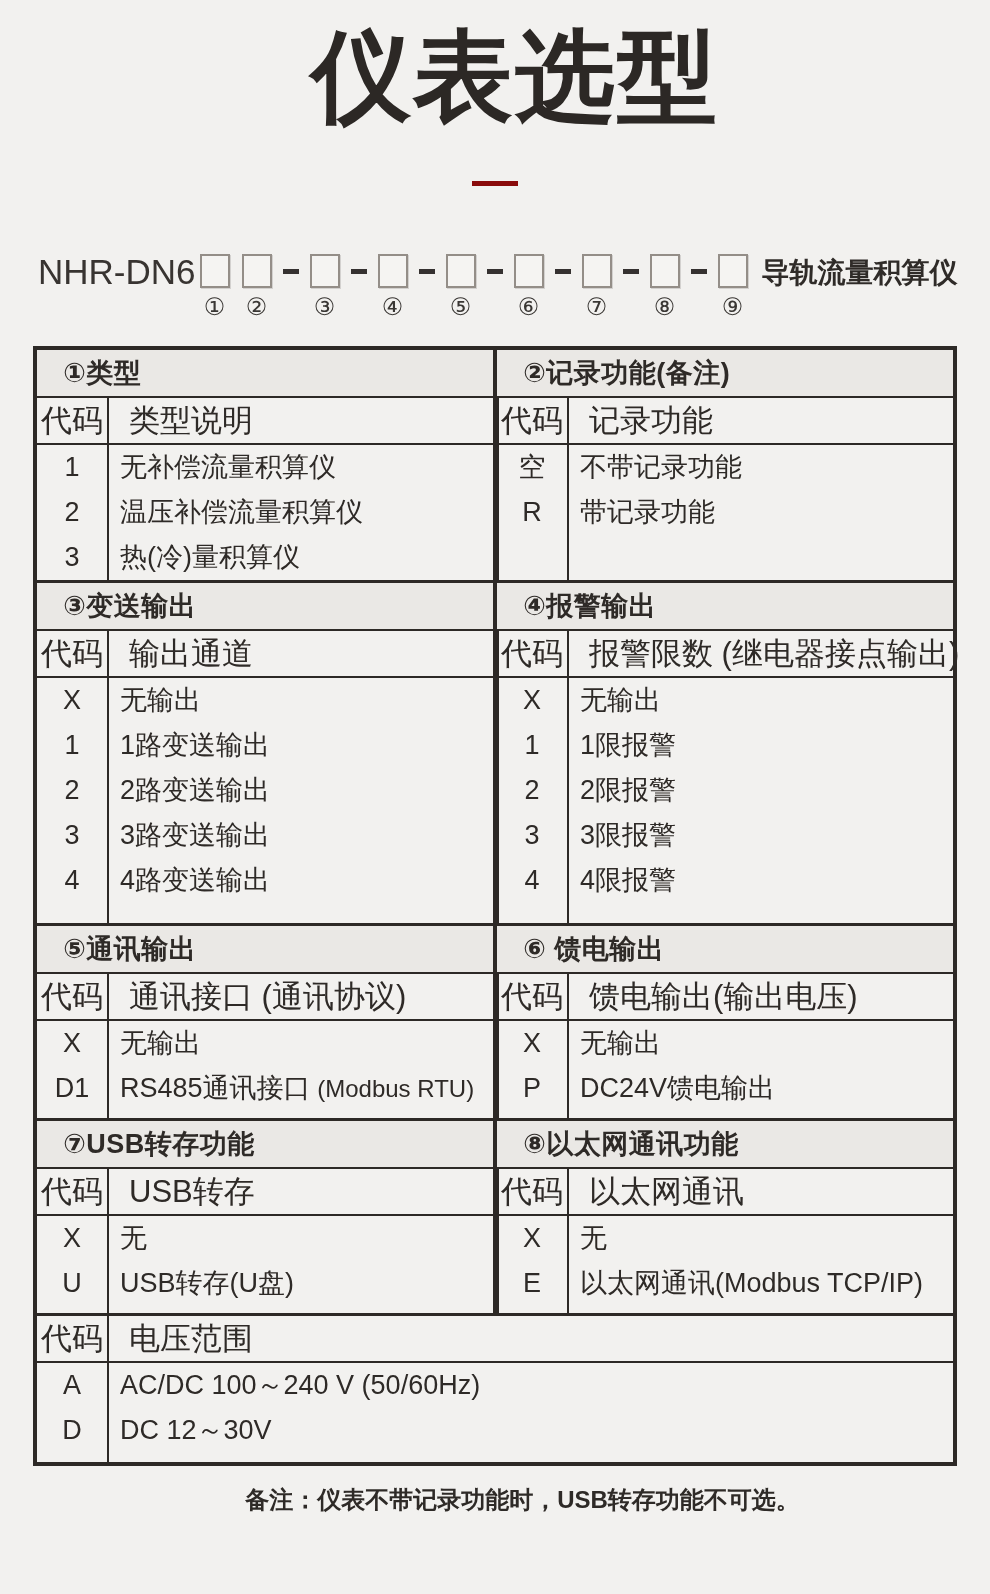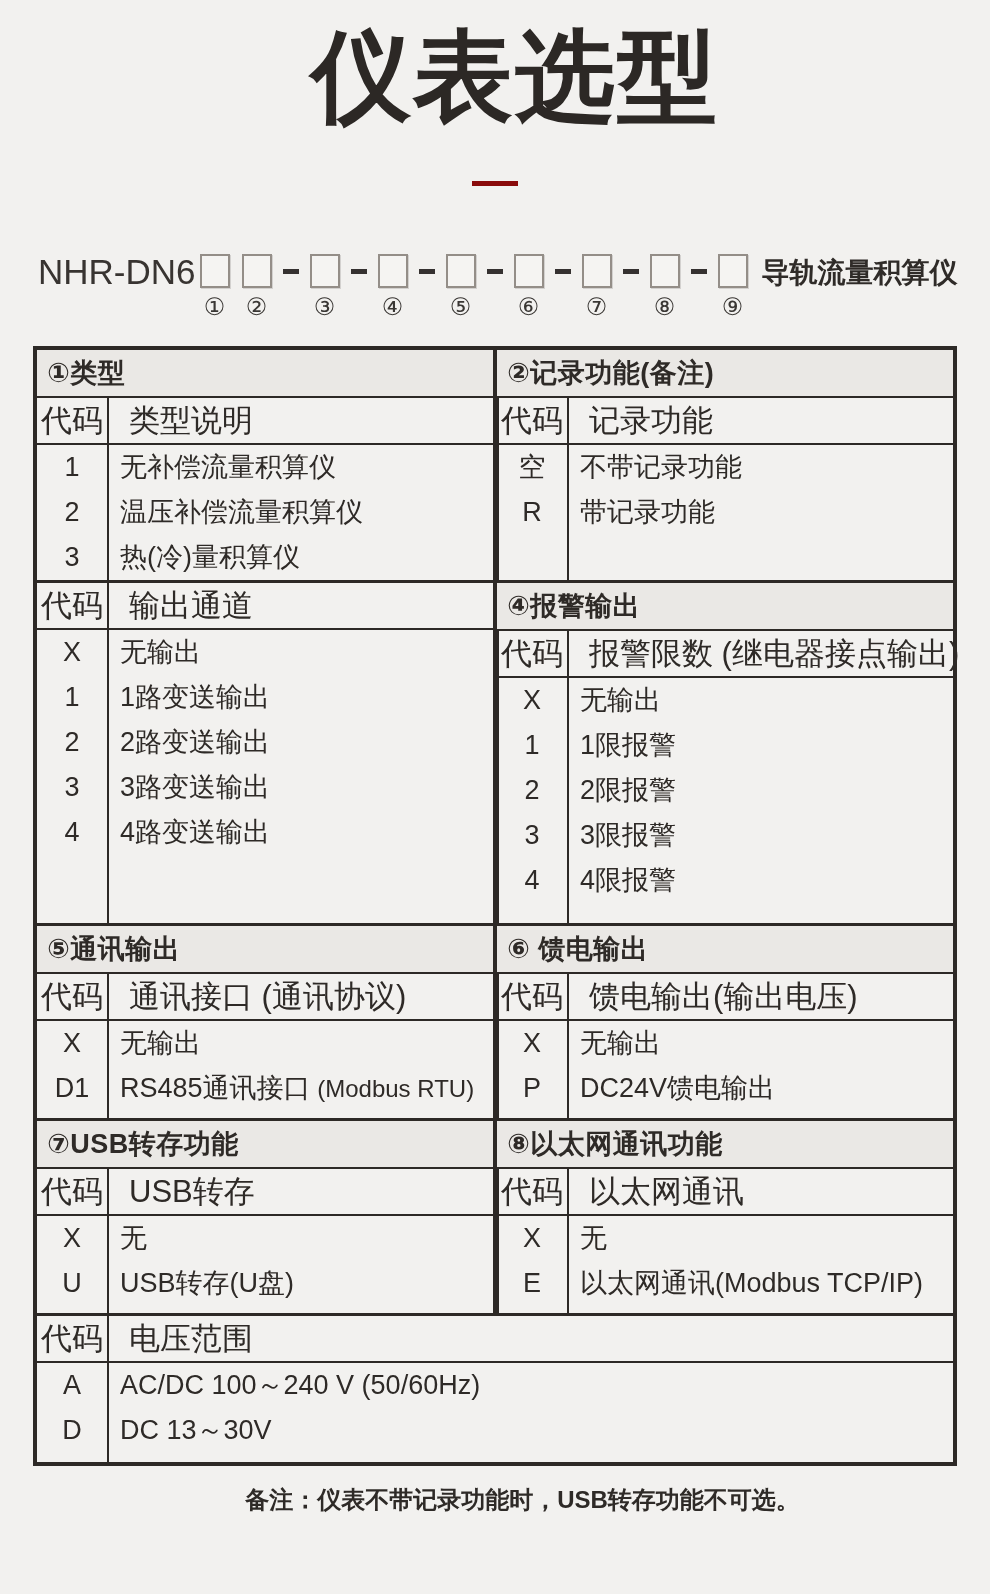--- a/index.html
+++ b/index.html
@@ -37,21 +37,21 @@
   .spec-table{
     margin:27px 0 0 33px;width:924px;box-sizing:border-box;
     border:4px solid #2d2926;
   }
   .pair-row{display:grid;grid-template-columns:1fr 4px 1fr;border-bottom:3px solid #2d2926;}
   .mid-gap{border-left:3px solid #2d2926;border-right:3px solid #2d2926;background:#f2f1ef;}
   .section{display:flex;flex-direction:column;min-width:0;}
   .sec-header{
     background:#eae8e5;border-bottom:2px solid #2d2926;
     height:46px;display:flex;align-items:center;
-    padding-left:10px;font-size:27px;font-weight:600;letter-spacing:.5px;
+    padding-left:26px;font-size:27px;font-weight:600;letter-spacing:.5px;
     white-space:nowrap;
   }
   .sec-sub{display:flex;border-bottom:2px solid #2d2926;height:45px;font-size:31px;font-weight:500;}
   .sec-sub .code-h{width:70px;flex:0 0 70px;border-right:2px solid #2d2926;display:flex;align-items:center;justify-content:center;}
   .sec-sub .desc-h{flex:1;display:flex;align-items:center;padding-left:20px;white-space:nowrap;min-width:0;}
   .sec-body{display:flex;flex:1;}
   .codes{width:70px;flex:0 0 70px;border-right:2px solid #2d2926;display:flex;flex-direction:column;align-items:center;}
   .crow{height:45px;line-height:45px;font-size:27px;}
   .descs{flex:1;display:flex;flex-direction:column;padding-left:11px;min-width:0;}
   .drow{height:45px;line-height:45px;font-size:27px;white-space:nowrap;}
@@ -159,20 +159,21 @@
             </div>
             <div class="descs">
               <div class="drow"><span>不带记录功能</span></div>
               <div class="drow"><span>带记录功能</span></div>
             </div>
           </div>
         </div>
       </div>
       <div class="pair-row pair-2">
         <div class="section">
+          <div class="sec-header">③变送输出</div>
           <div class="sec-sub">
             <div class="code-h">代码</div>
             <div class="desc-h">输出通道</div>
           </div>
           <div class="sec-body">
             <div class="codes">
               <div class="crow">X</div>
               <div class="crow">1</div>
               <div class="crow">2</div>
               <div class="crow">3</div>
@@ -291,21 +292,21 @@
           <div class="code-h">代码</div>
           <div class="desc-h">电压范围</div>
         </div>
         <div class="sec-body">
           <div class="codes">
             <div class="crow">A</div>
             <div class="crow">D</div>
           </div>
           <div class="descs">
             <div class="drow"><span>AC/DC 100～240 V (50/60Hz)</span></div>
-            <div class="drow"><span>DC 13～30V</span></div>
+            <div class="drow"><span>DC 12～30V</span></div>
           </div>
         </div>
       </div>
     </div>
 
   <div class="footer-note">备注：仪表不带记录功能时，USB转存功能不可选。</div>
 
 </div>
 
 </body></html>

